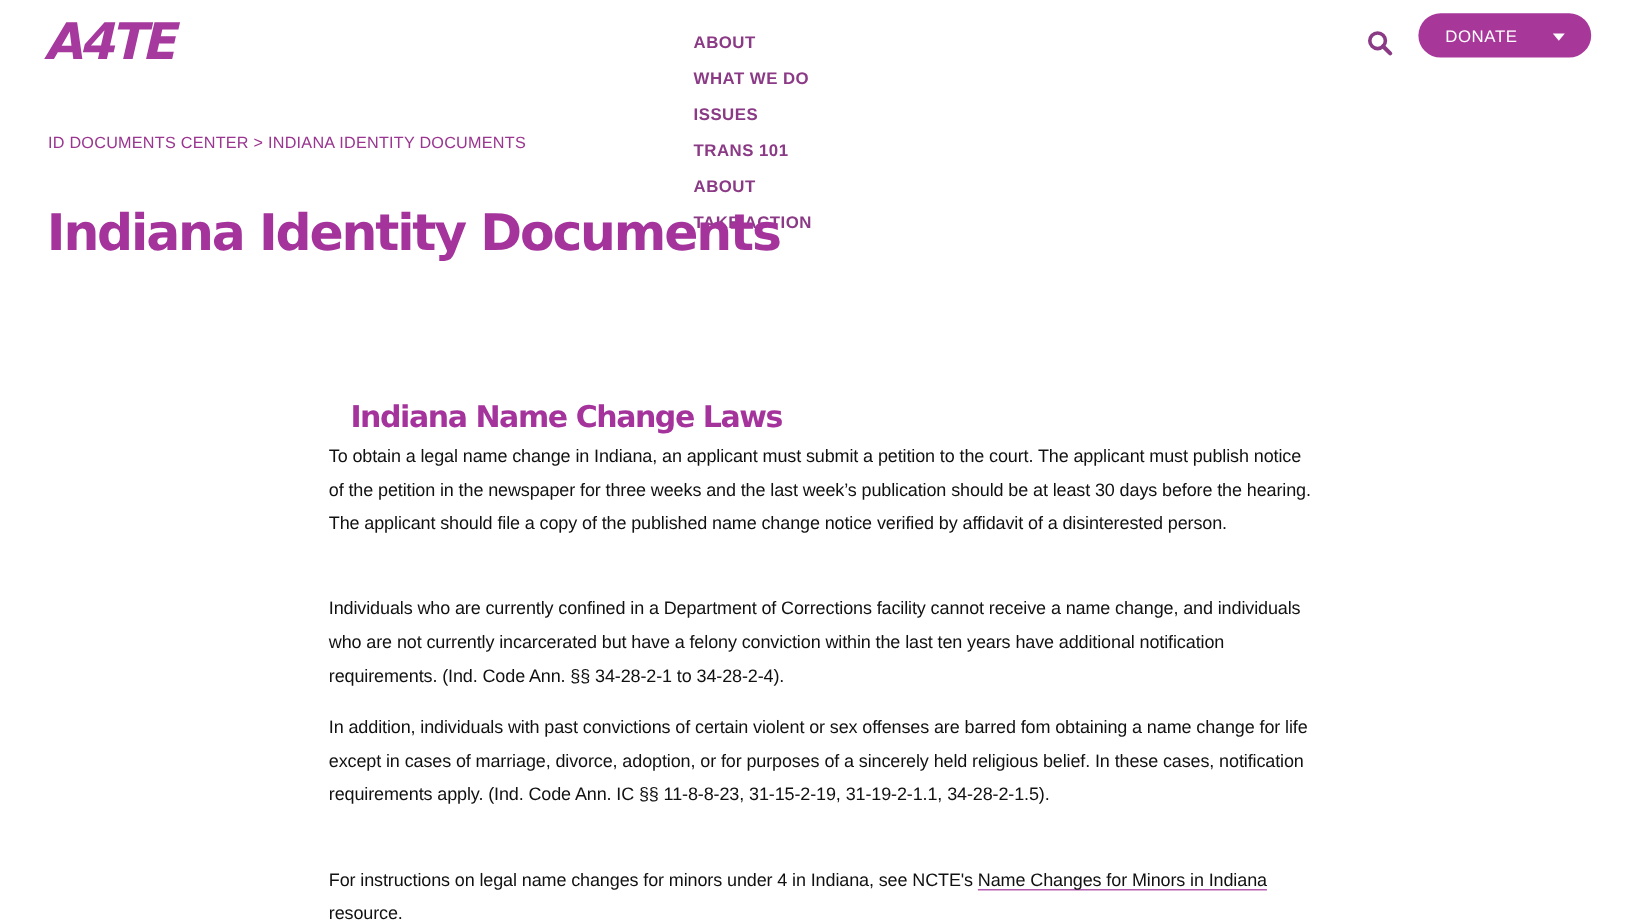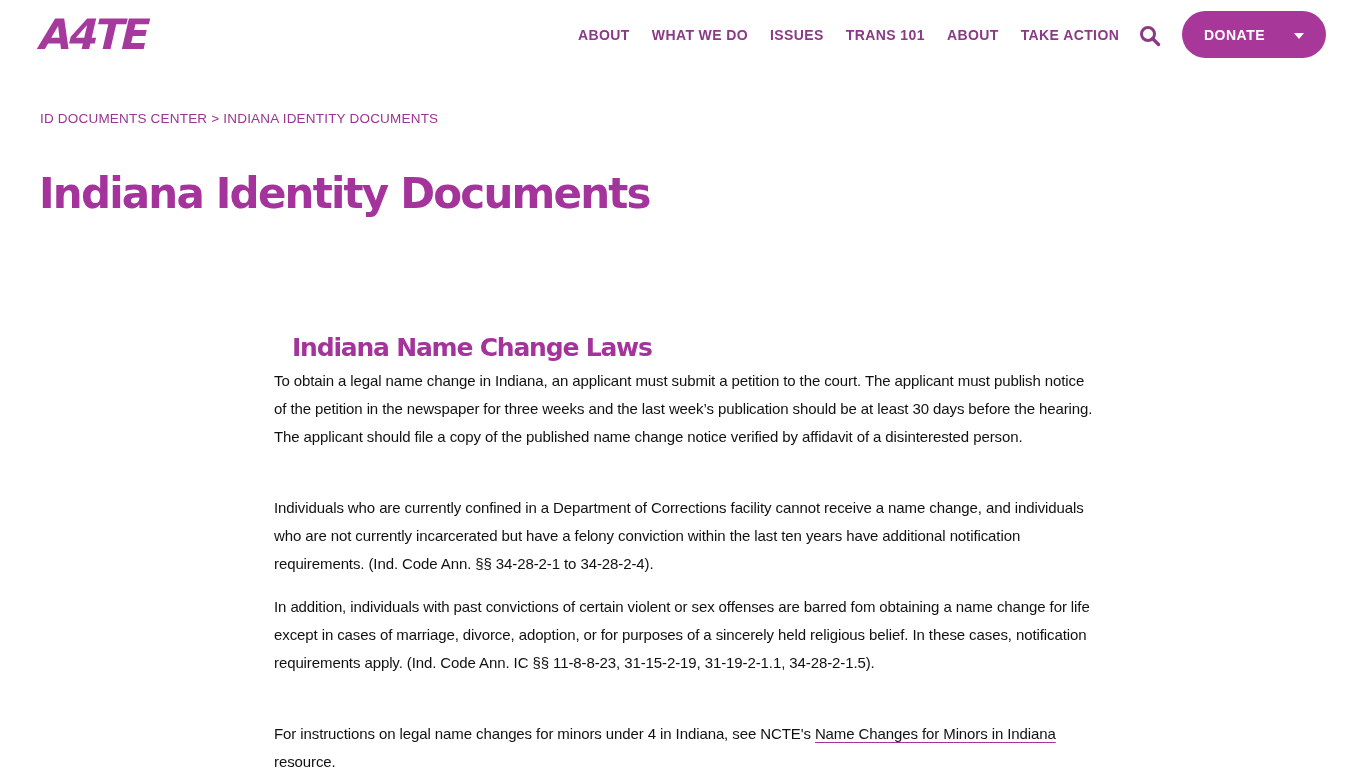--- a/index.html
+++ b/index.html
@@ -2,24 +2,24 @@
 <html><head>
 <meta charset="utf-8">
 <style>
   html, body { margin:0; padding:0; }
   body { width:1366px; height:768px; overflow:hidden; background:#ffffff; font-family:"Liberation Sans", sans-serif; position:relative; }
   .header { position:absolute; left:0; top:0; width:1366px; height:72px; }
   .logo { position:absolute; left:40px; top:13px; display:flex; align-items:center; }
   .logo-mark { font-family:"DejaVu Sans", sans-serif; font-weight:bold; font-size:42px; letter-spacing:-3px; color:#a5399d; line-height:44px; font-style:italic; transform:skewX(-2deg); }
   .logo-text { margin-left:12px; color:#a5399d; font-family:"DejaVu Sans", sans-serif; font-size:19.5px; line-height:20px; letter-spacing:0.6px; font-weight:normal; }
   .logo-text div { white-space:nowrap; }
-  .nav { position:absolute; top:26px; left:578px; display:flex; gap:0; }
+  .nav { position:absolute; top:26px; left:578px; display:flex; gap:12px;flex-direction:column; }
   .nav a { font-family:"Liberation Sans", sans-serif; font-weight:bold; font-size:14px; color:#8b3a86; text-decoration:none; letter-spacing:0.4px; margin-right:22px; line-height:18px; white-space:nowrap; }
   .search { position:absolute; left:1139px; top:25px; width:22px; height:22px; cursor:pointer; }
-  .donate { position:absolute; left:1182px; top:11px; width:144px; height:47px; border-radius:26px; background:#a8379a; color:#fff; display:flex; align-items:center; justify-content:center; font-weight:bold; font-size:14px; letter-spacing:0.5px; cursor:pointer;gap:21px; }
+  .donate { position:absolute; left:1182px; top:11px; width:144px; height:37px; border-radius:26px; background:#a8379a; color:#fff; display:flex; align-items:center; justify-content:center; font-weight:normal; font-size:14px; letter-spacing:0.5px; cursor:pointer;gap:21px; }
   .donate .caret { display:inline-block; width:0; height:0; border-left:5px solid transparent; border-right:5px solid transparent; border-top:6px solid #fff; margin-left:8px; margin-top:2px; }
   .breadcrumb { position:absolute; left:40px; top:111px; font-weight:normal; font-size:13.5px; letter-spacing:0.2px; color:#9a3590; white-space:nowrap; }
   .breadcrumb a { color:#9a3590; text-decoration:none; }
   .page-title { position:absolute; left:39px; top:166px; margin:0; font-family:"DejaVu Sans", sans-serif; font-weight:bold; font-size:42px; letter-spacing:-1.8px; color:#a4349c; line-height:56px; white-space:nowrap; }
   .content { position:absolute; left:274px; top:312px; width:820px; }
   .content h2 { margin:18px; font-family:"DejaVu Sans", sans-serif; font-weight:bold; font-size:25px; letter-spacing:-1.2px; color:#a4349c; line-height:36px; }
   .content p { margin:0; font-family:"Liberation Sans", sans-serif; font-size:15px; line-height:28px; color:#111; letter-spacing:-0.1px; }
   .p1 { position:absolute; top:55px; }
   .p2 { position:absolute; top:182px; }
   .p3 { position:absolute; top:281px; }

